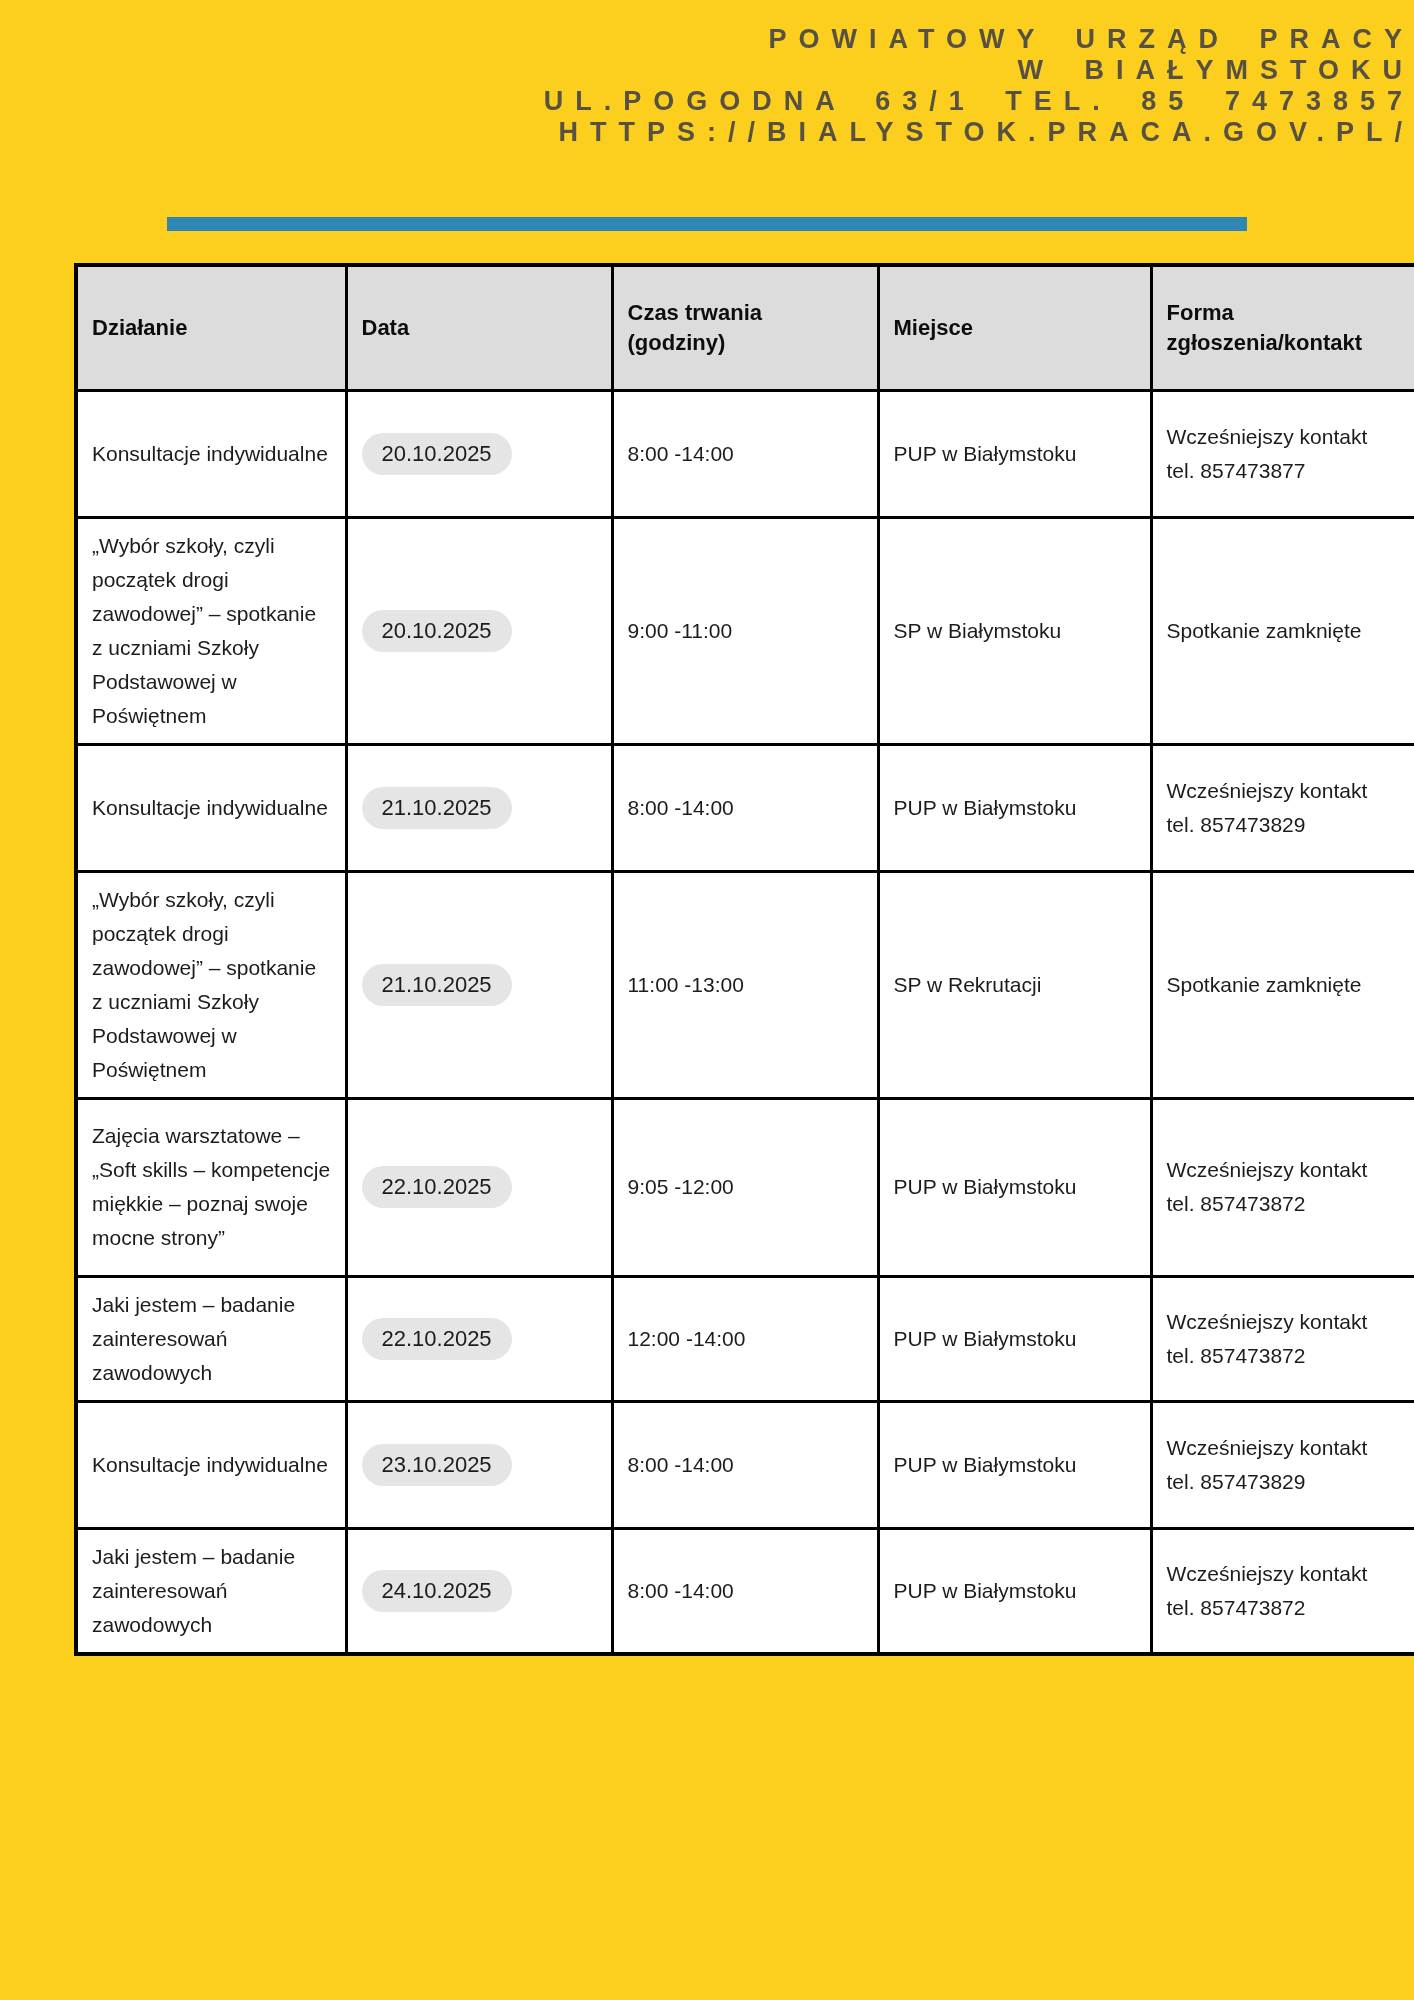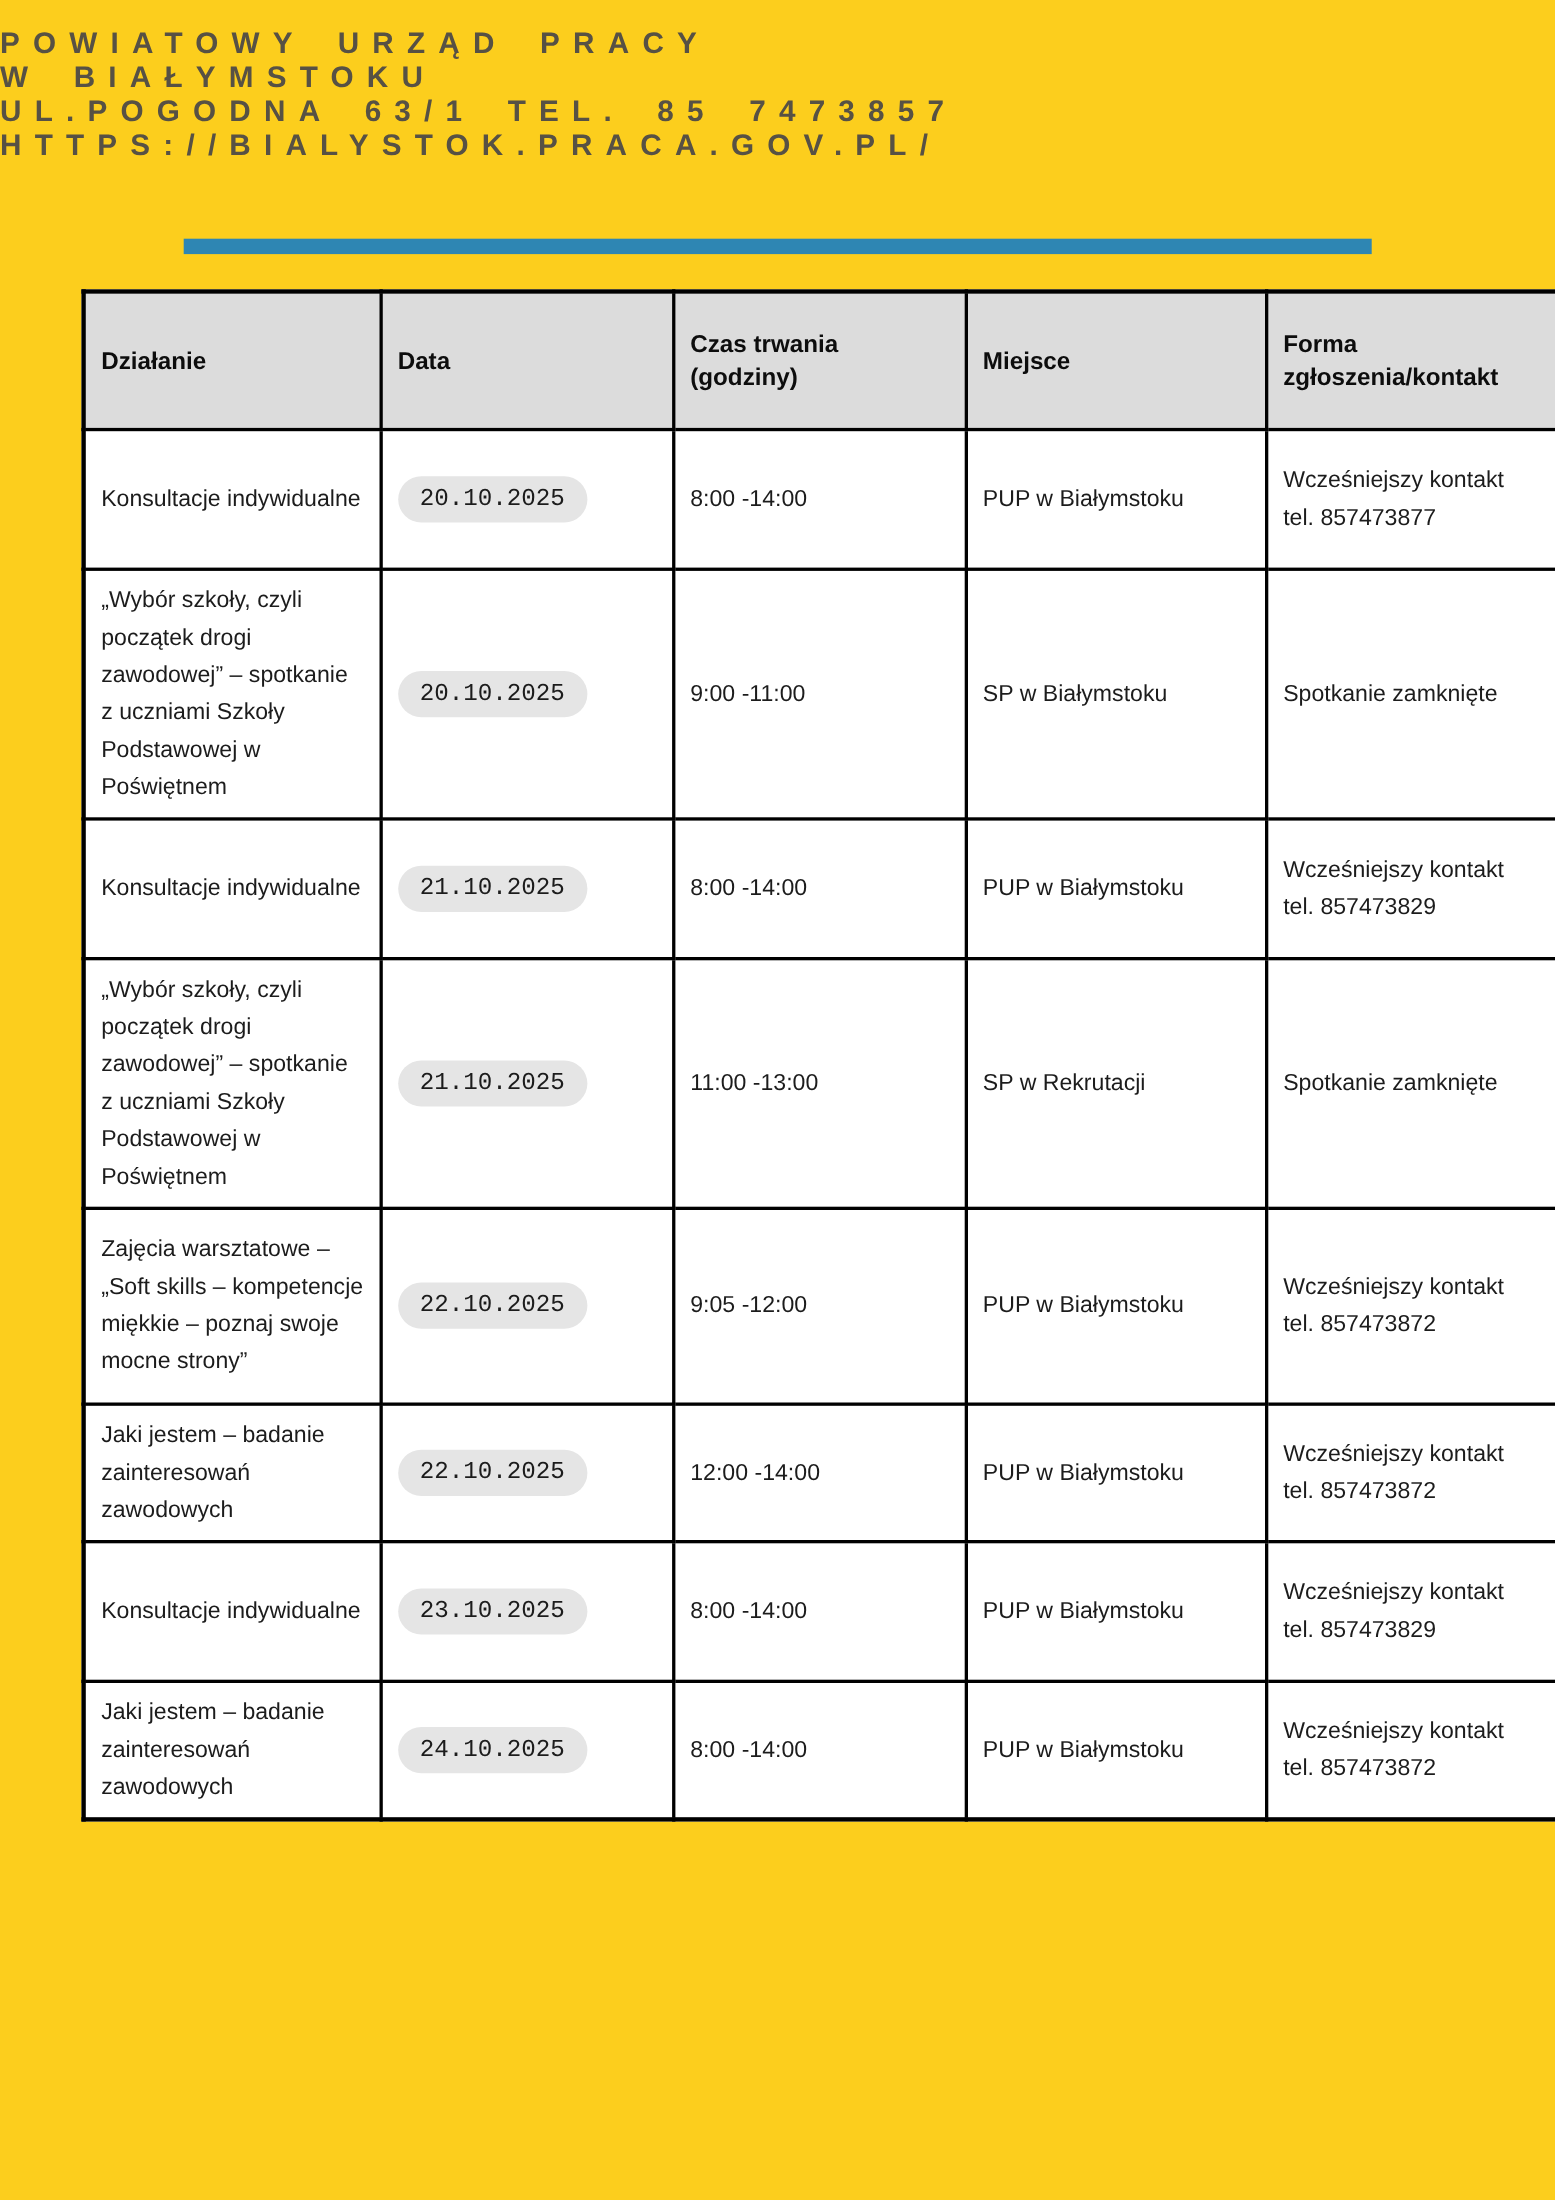--- a/index.html
+++ b/index.html
@@ -9,21 +9,21 @@
   body {
     width: 1414px;
     height: 2000px;
     background: #FCCE1D;
     font-family: "Liberation Sans", sans-serif;
     position: relative;
     overflow: hidden;
   }
   .page-header {
     padding-top: 24px;
-    text-align: left;
+    text-align: right;
     color: #575144;
     font-weight: bold;
     font-size: 27px;
     line-height: 31px;
     letter-spacing: 12px;
     word-spacing: 10px;
   }
   .page-header .hline {
     white-space: nowrap;
   }
@@ -72,21 +72,20 @@
     white-space: pre-line;
   }
   .date-pill {
     display: inline-block;
     background: #E5E5E5;
     border-radius: 999px;
     padding: 6px 20px;
     font-size: 22px;
     line-height: 30px;
     color: #1c1c1c;
-    font-family: Liberation Mono, monospace;
   }
 </style>
 </head>
 <body>
 
 <header class="page-header">
   <div class="hline">POWIATOWY URZĄD PRACY</div>
   <div class="hline">W BIAŁYMSTOKU</div>
   <div class="hline">UL.POGODNA 63/1 TEL. 85 7473857</div>
   <div class="hline">HTTPS://BIALYSTOK.PRACA.GOV.PL/</div>

